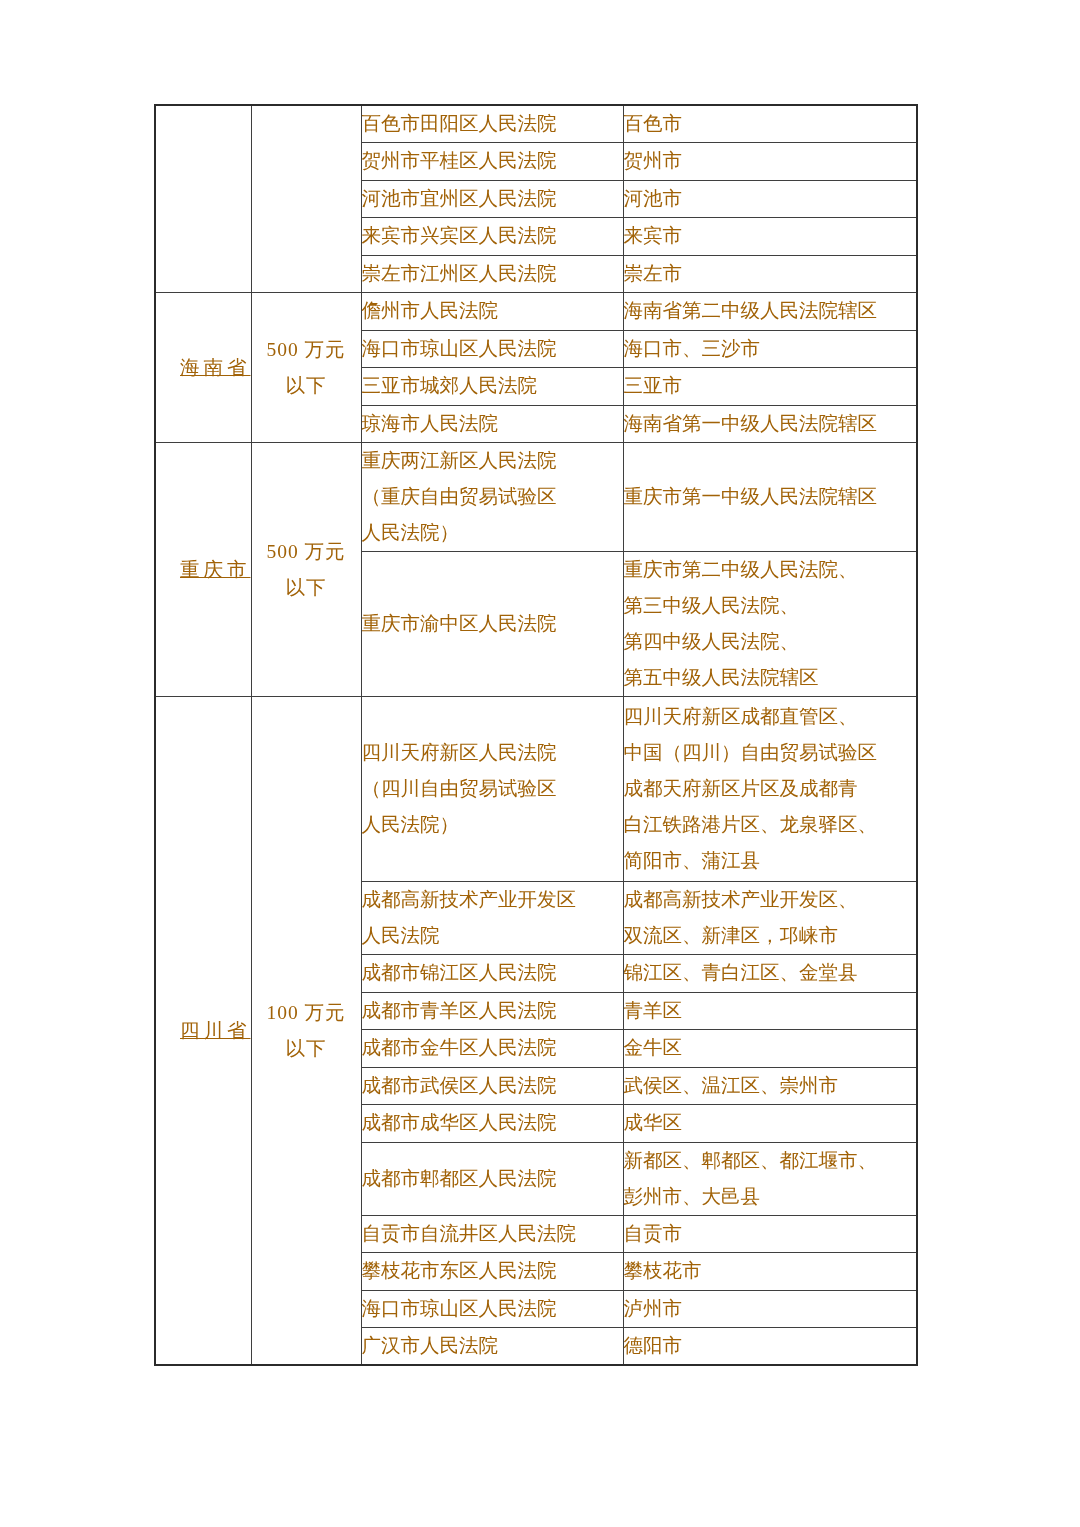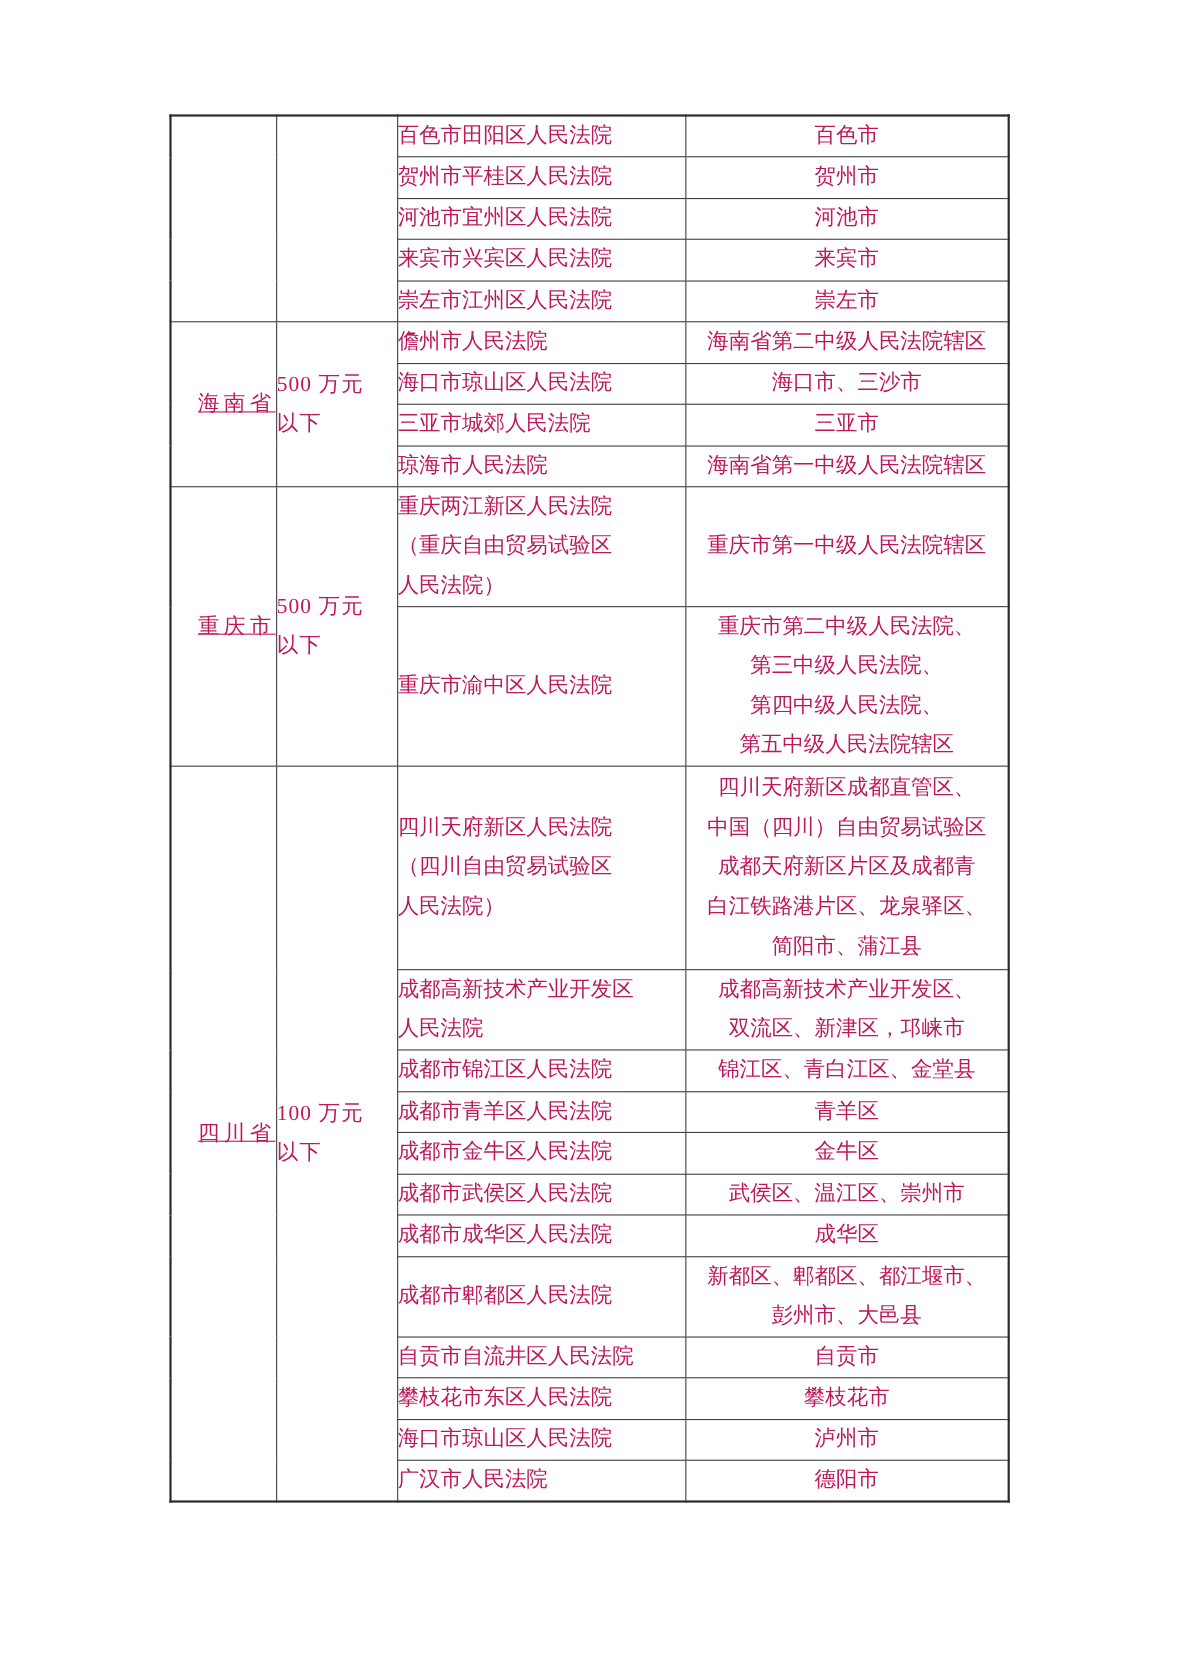--- a/index.html
+++ b/index.html
@@ -6,21 +6,21 @@
     margin: 0;
     padding: 0;
     background: #ffffff;
   }
   .page {
     position: relative;
     width: 940px;
     height: 1527px;
     background: #ffffff;
     font-family: "Liberation Serif", "DejaVu Serif", serif;
-    color: #be185d;
+    color: #a16207;
     overflow: hidden;
   }
   table.jur-table {
     position: absolute;
     left: 154px;
     top: 104px;
     width: 762px;
     border-collapse: collapse;
     table-layout: fixed;
     border: 2px solid #2b2b2b;
@@ -35,29 +35,30 @@
     overflow: hidden;
     word-break: break-all;
   }
   td.cell-province {
     text-align: right;
     letter-spacing: 4px;
     padding-left: 4px;
     text-decoration: underline;
   }
   td.cell-amount {
+    text-align: center;
     letter-spacing: 1px;
   }
   td.cell-court {
     text-align: left;
     padding-left: 12px;
     padding-right: 6px;
   }
   td.cell-jurisdiction {
-    text-align: center;
+    text-align: left;
     padding-left: 13px;
     padding-right: 4px;
   }
 </style>
 </head>
 <body>
 
 <div class="page">
   <table class="jur-table">
     <colgroup>

